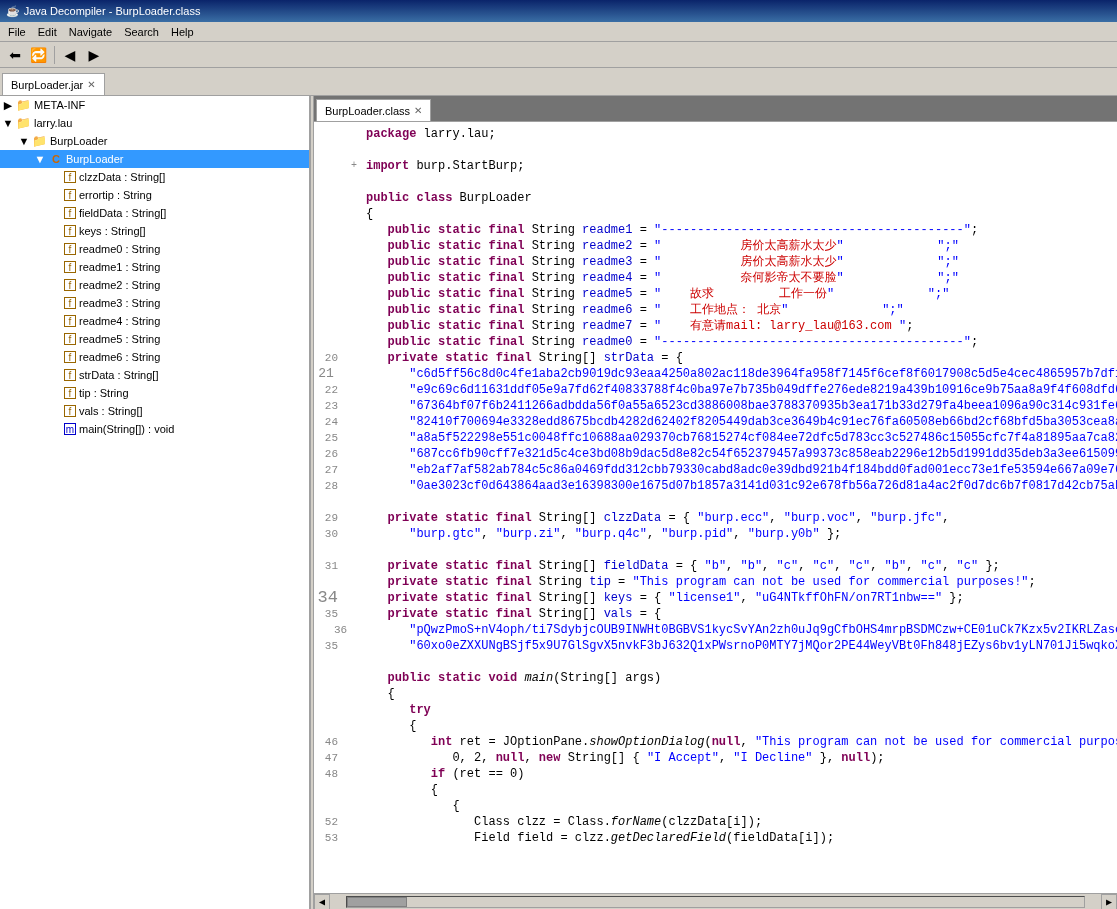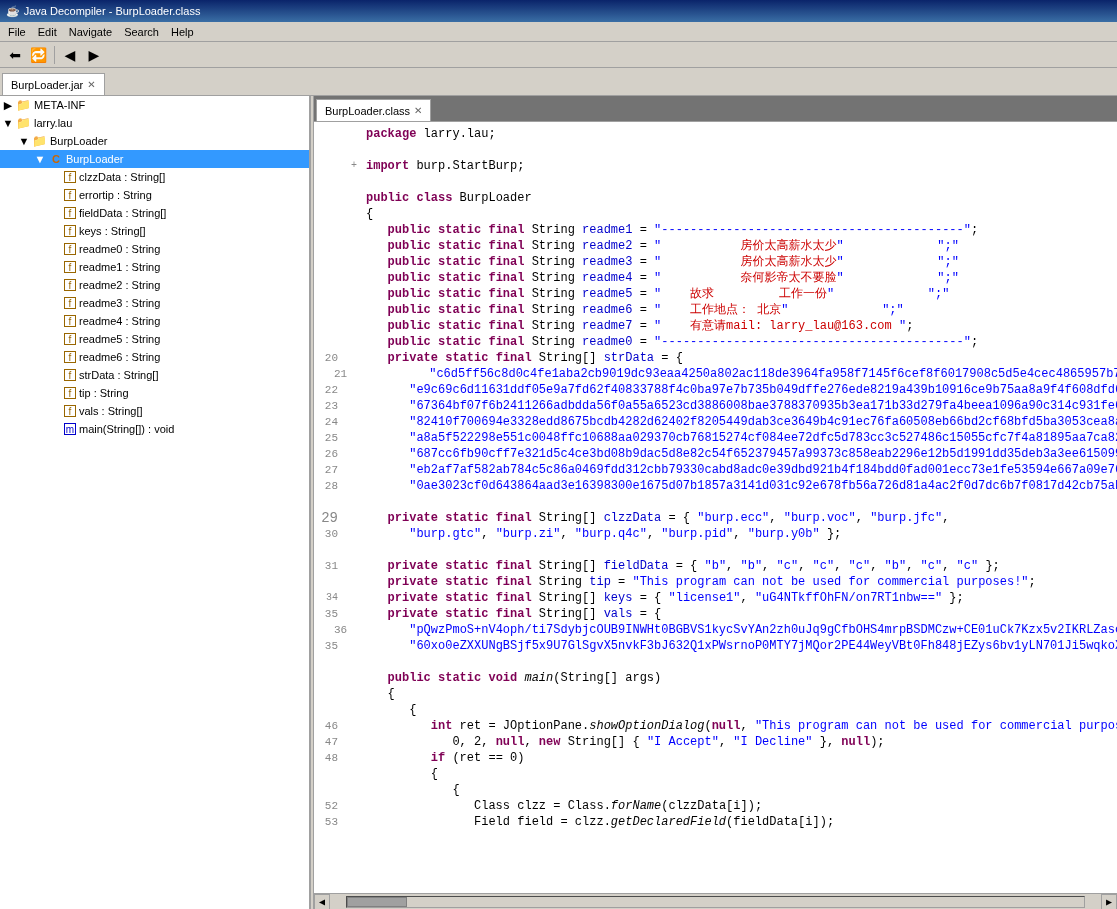--- a/index.html
+++ b/index.html
@@ -484,21 +484,21 @@
         <span class="expand-marker"></span>
         <span class="line-content">&nbsp;&nbsp; <span class="kw">public static final</span> String <span style="color:#0000cc">readme0</span> = <span class="str">"------------------------------------------"</span>;</span>
       </div>
 
       <div class="code-line">
         <span class="line-num" style="color:#888;text-align:right;padding-right:8px;font-size:11px;">20</span>
         <span class="expand-marker"></span>
         <span class="line-content">&nbsp;&nbsp; <span class="kw">private static final</span> String[] <span style="color:#0000cc">strData</span> = {</span>
       </div>
       <div class="code-line">
-        <span class="line-num" style="color:#888;text-align:left;padding-right:8px;font-size:11px;margin-left:20px;">21</span>
+        <span class="line-num" style="color:#888;text-align:center;padding-right:8px;font-size:13px;">21</span>
         <span class="expand-marker"></span>
         <span class="line-content">&nbsp;&nbsp;&nbsp;&nbsp;&nbsp; <span class="str">"c6d5ff56c8d0c4fe1aba2cb9019dc93eaa4250a802ac118de3964fa958f7145f6cef8f6017908c5d5e4cec4865957b7df1ea7167c"</span></span>
       </div>
       <div class="code-line">
         <span class="line-num" style="color:#888;text-align:right;padding-right:8px;font-size:11px;">22</span>
         <span class="expand-marker"></span>
         <span class="line-content">&nbsp;&nbsp;&nbsp;&nbsp;&nbsp; <span class="str">"e9c69c6d11631ddf05e9a7fd62f40833788f4c0ba97e7b735b049dffe276ede8219a439b10916ce9b75aa8a9f4f608dfd6c55d0492"</span></span>
       </div>
       <div class="code-line">
         <span class="line-num" style="color:#888;text-align:right;padding-right:8px;font-size:11px;">23</span>
@@ -530,21 +530,21 @@
         <span class="expand-marker"></span>
         <span class="line-content">&nbsp;&nbsp;&nbsp;&nbsp;&nbsp; <span class="str">"0ae3023cf0d643864aad3e16398300e1675d07b1857a3141d031c92e678fb56a726d81a4ac2f0d7dc6b7f0817d42cb75ab39653340"</span></span>
       </div>
       <div class="code-line">
         <span class="line-num"></span>
         <span class="expand-marker"></span>
         <span class="line-content">&nbsp;</span>
       </div>
 
       <div class="code-line">
-        <span class="line-num" style="color:#888;text-align:right;padding-right:8px;font-size:14px;">29</span>
+        <span class="line-num" style="color:#888;text-align:right;padding-right:8px;font-size:11px;">29</span>
         <span class="expand-marker"></span>
         <span class="line-content">&nbsp;&nbsp; <span class="kw">private static final</span> String[] <span style="color:#0000cc">clzzData</span> = { <span class="str">"burp.ecc"</span>, <span class="str">"burp.voc"</span>, <span class="str">"burp.jfc"</span>,</span>
       </div>
       <div class="code-line">
         <span class="line-num" style="color:#888;text-align:right;padding-right:8px;font-size:11px;">30</span>
         <span class="expand-marker"></span>
         <span class="line-content">&nbsp;&nbsp;&nbsp;&nbsp;&nbsp; <span class="str">"burp.gtc"</span>, <span class="str">"burp.zi"</span>, <span class="str">"burp.q4c"</span>, <span class="str">"burp.pid"</span>, <span class="str">"burp.y0b"</span> };</span>
       </div>
       <div class="code-line">
         <span class="line-num"></span>
@@ -556,21 +556,21 @@
         <span class="line-num" style="color:#888;text-align:right;padding-right:8px;font-size:11px;">31</span>
         <span class="expand-marker"></span>
         <span class="line-content">&nbsp;&nbsp; <span class="kw">private static final</span> String[] <span style="color:#0000cc">fieldData</span> = { <span class="str">"b"</span>, <span class="str">"b"</span>, <span class="str">"c"</span>, <span class="str">"c"</span>, <span class="str">"c"</span>, <span class="str">"b"</span>, <span class="str">"c"</span>, <span class="str">"c"</span> };</span>
       </div>
       <div class="code-line">
         <span class="line-num"></span>
         <span class="expand-marker"></span>
         <span class="line-content">&nbsp;&nbsp; <span class="kw">private static final</span> String <span style="color:#0000cc">tip</span> = <span class="str">"This program can not be used for commercial purposes!"</span>;</span>
       </div>
       <div class="code-line">
-        <span class="line-num" style="color:#888;text-align:right;padding-right:8px;font-size:10px;">34</span>
+        <span class="line-num" style="color:#888;text-align:right;padding-right:8px;font-size:17px;">34</span>
         <span class="expand-marker"></span>
         <span class="line-content">&nbsp;&nbsp; <span class="kw">private static final</span> String[] <span style="color:#0000cc">keys</span> = { <span class="str">"license1"</span>, <span class="str">"uG4NTkffOhFN/on7RT1nbw=="</span> };</span>
       </div>
       <div class="code-line">
         <span class="line-num" style="color:#888;text-align:right;padding-right:8px;font-size:11px;">35</span>
         <span class="expand-marker"></span>
         <span class="line-content">&nbsp;&nbsp; <span class="kw">private static final</span> String[] <span style="color:#0000cc">vals</span> = {</span>
       </div>
       <div class="code-line">
         <span class="line-num" style="color:#888;text-align:right;padding-right:8px;font-size:11px;padding-left:20px;">36</span>
@@ -590,20 +590,25 @@
 
       <div class="code-line">
         <span class="line-num"></span>
         <span class="expand-marker"></span>
         <span class="line-content">&nbsp;&nbsp; <span class="kw">public static void</span> <span style="font-style:italic">main</span>(String[] args)</span>
       </div>
       <div class="code-line">
         <span class="line-num"></span>
         <span class="expand-marker"></span>
         <span class="line-content">&nbsp;&nbsp; {</span>
+      </div>
+      <div class="code-line">
+        <span class="line-num"></span>
+        <span class="expand-marker"></span>
+        <span class="line-content">&nbsp;&nbsp;&nbsp;&nbsp;&nbsp; <span class="kw">try</span></span>
       </div>
       <div class="code-line">
         <span class="line-num"></span>
         <span class="expand-marker"></span>
         <span class="line-content">&nbsp;&nbsp;&nbsp;&nbsp;&nbsp; {</span>
       </div>
       <div class="code-line">
         <span class="line-num" style="color:#888;text-align:right;padding-right:8px;font-size:11px;">46</span>
         <span class="expand-marker"></span>
         <span class="line-content">&nbsp;&nbsp;&nbsp;&nbsp;&nbsp;&nbsp;&nbsp;&nbsp; <span class="kw">int</span> ret = JOptionPane.<span style="font-style:italic">showOptionDialog</span>(<span class="kw">null</span>, <span class="str">"This program can not be used for commercial purposes!"</span>, </span>

